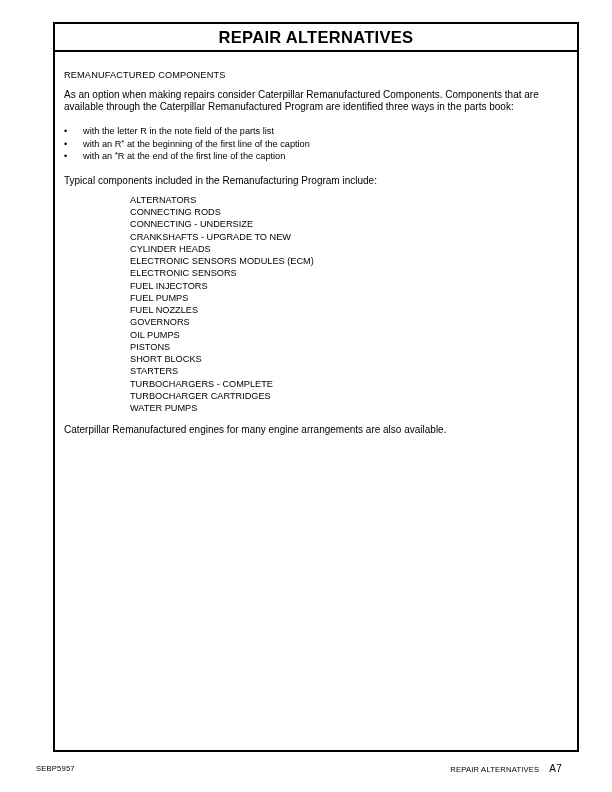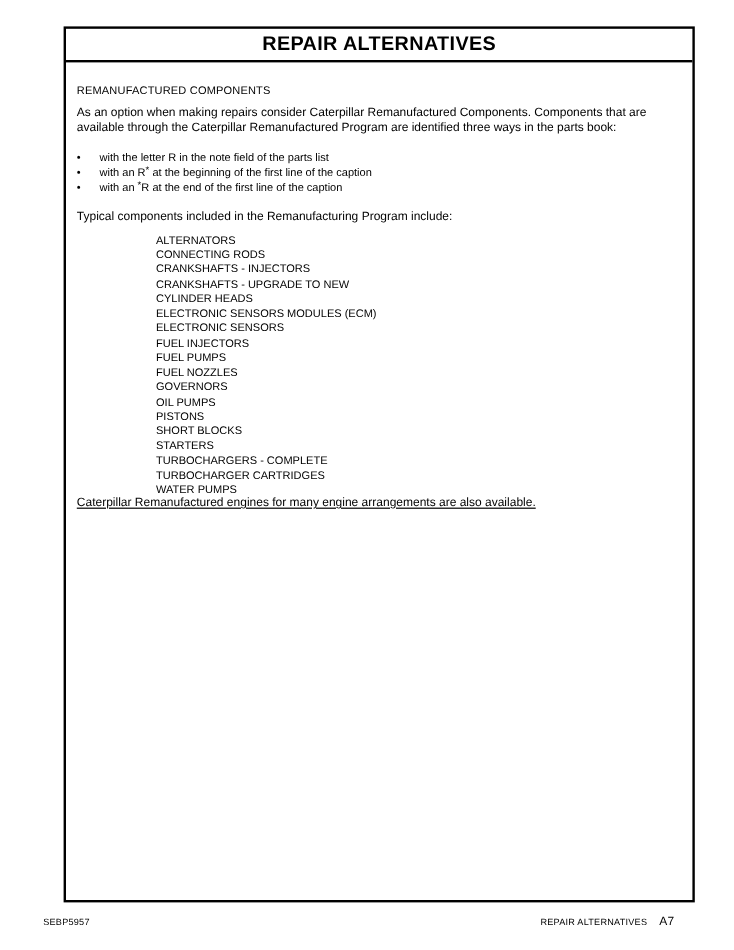--- a/index.html
+++ b/index.html
@@ -104,21 +104,21 @@
     margin: 7px 0 0 0;
     padding: 0 0 0 66px;
   }
   .components-list li {
     font-size: 9.2px;
     line-height: 12.25px;
     white-space: nowrap;
   }
 
   .para-closing {
-    text-decoration: underline;
+    margin-top: 10px;
   }
 
   
   .footer {
     position: absolute;
     left: 36px;
     top: 761px;
     width: 526px;
     height: 14px;
     display: flex;
@@ -169,21 +169,21 @@
       <li>
         <span class="bullet-mark">•</span><span>with an </span><sup class="star">*</sup><span>R at the end of the first line of the caption</span>
       </li>
     </ul>
 
     <p class="para">Typical components included in the Remanufacturing Program include:</p>
 
     <ul class="components-list">
       <li>ALTERNATORS</li>
       <li>CONNECTING RODS</li>
-      <li>CRANKSHAFTS - INJECTORS</li>
+      <li>CONNECTING - UNDERSIZE</li>
       <li>CRANKSHAFTS - UPGRADE TO NEW</li>
       <li>CYLINDER HEADS</li>
       <li>ELECTRONIC SENSORS MODULES (ECM)</li>
       <li>ELECTRONIC SENSORS</li>
       <li>FUEL INJECTORS</li>
       <li>FUEL PUMPS</li>
       <li>FUEL NOZZLES</li>
       <li>GOVERNORS</li>
       <li>OIL PUMPS</li>
       <li>PISTONS</li>

